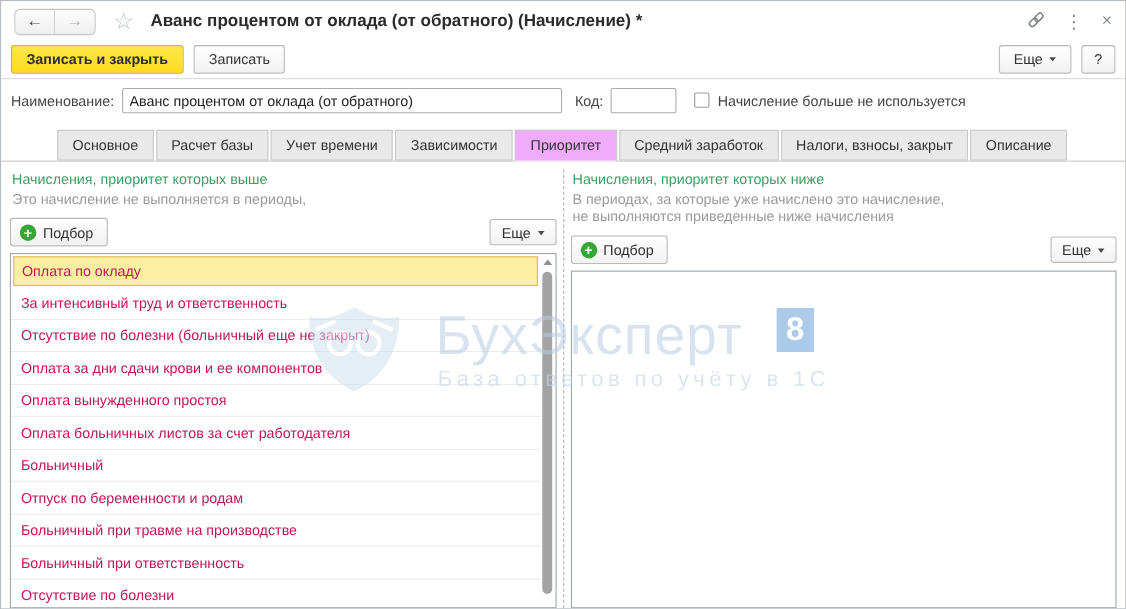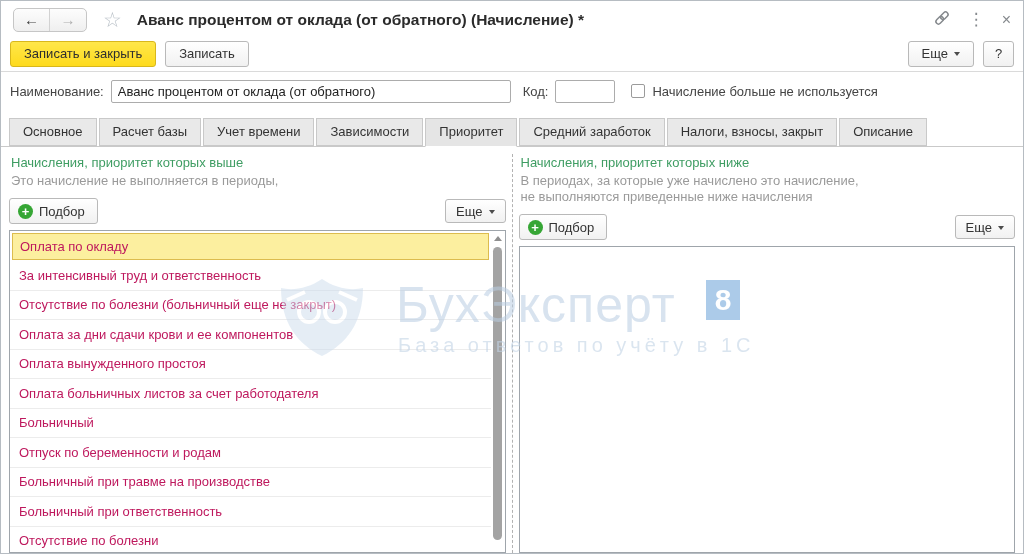--- a/index.html
+++ b/index.html
@@ -19,41 +19,41 @@
   .nav-btn.fwd { color:#aeaeae; }
   .star { margin-left:16px; font-size:21px; color:#bcc3ca; line-height:1; cursor:pointer; }
   .wtitle { margin-left:15px; font-size:15.5px; font-weight:bold; color:#2b2b2b; white-space:nowrap; }
   .titlebar-right { margin-left:auto; display:flex; align-items:center; gap:17px; }
   .tb-ic { color:#85898d; font-size:17px; line-height:1; cursor:pointer; }
   .tb-ic.close { font-size:16px; }
   
   .toolbar { height:33px; display:flex; align-items:center; gap:9px; padding:2px 9px 4px 9px; flex:none; }
   .btn { font-family:inherit; font-size:13px; color:#333; background:linear-gradient(#ffffff,#f1f1f1);
     border:1px solid #b9b9b9; border-radius:3px; padding:4px 13px; height:26px; cursor:pointer; white-space:nowrap; }
-  .btn.primary { background:linear-gradient(#ffe74a,#fedb1e); border-color:#d8b71c; font-weight:normal; color:#2e2e2e; }
+  .btn.primary { background:linear-gradient(#ffe74a,#fedb1e); border-color:#d8b71c; font-weight:bold; color:#2e2e2e; }
   .btn.help { width:31px; padding:4px 0; }
   .tb-spacer { flex:1; }
   .caret { display:inline-block; width:0; height:0; border-left:3.5px solid transparent;
     border-right:3.5px solid transparent; border-top:4px solid #4c4c4c; margin-left:6px; vertical-align:2px; }
   .hsep { height:1px; background:#dadada; flex:none; }
   
   .fields { height:38px; display:flex; align-items:center; padding:0 9px; font-size:13px; color:#444; flex:none; }
   .fields label { margin-right:7px; }
   .tinput { font-family:inherit; font-size:13px; color:#222; border:1px solid #acacac; border-radius:2px;
     height:23px; padding:0 6px; }
   .name-input { width:400px; }
   .code-label { margin-left:12px; }
   .code-input { width:60px; }
   .checkbox { width:14px; height:14px; border:1px solid #9b9b9b; border-radius:2px; background:#fff;
     margin:0 7px 0 16px; flex:none; cursor:pointer; }
   
-  .tabbar { display:flex; align-items:flex-end; padding:8px 8px 0 8px; border-bottom:1px solid #c9c9c9; flex:none; }
+  .tabbar { display:flex; align-items:flex-end; padding:8px 8px 0 8px; border-bottom:1px solid #c9c9c9; flex:none;justify-content:center; }
   .tab { font-size:13px; color:#333; background:#e9e9e9; border:1px solid #c9c9c9; padding:5px 13px 6px;
     margin-right:2px; cursor:pointer; white-space:nowrap; }
-  .tab.active { background:#e5e5e5; border-bottom:1px solid #fff; margin-bottom:-1px; padding-bottom:7px; }
+  .tab.active { background:#f0abfc; border-bottom:1px solid #fff; margin-bottom:-1px; padding-bottom:7px; }
   
   .content { flex:1; display:flex; padding:5px 8px 0 8px; min-height:0; }
   .panel { flex:1; display:flex; flex-direction:column; min-width:0; }
   .splitter { width:13px; flex:none; position:relative; cursor:col-resize; }
   .splitter::before { content:""; position:absolute; left:6px; top:2px; bottom:0; border-left:1px dashed #b2b2b2; }
   .panel-header { font-size:13px; color:#3f9d63; margin:3px 0 3px 2px; }
   .panel-desc { font-size:13px; color:#9a9a9a; line-height:16px; margin-left:2px; }
   .cmdbar { display:flex; justify-content:space-between; align-items:center; margin:9px 0 6px; }
   .btn.pick { display:flex; align-items:center; gap:6px; padding:3px 12px 3px 8px; }
   .plus-ic { width:15px; height:15px; border-radius:50%; background:#36a635; color:#fff; font-size:13px;

